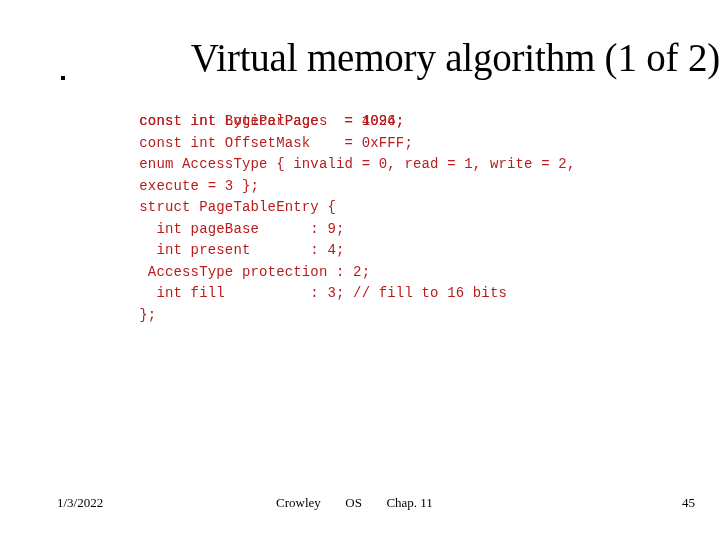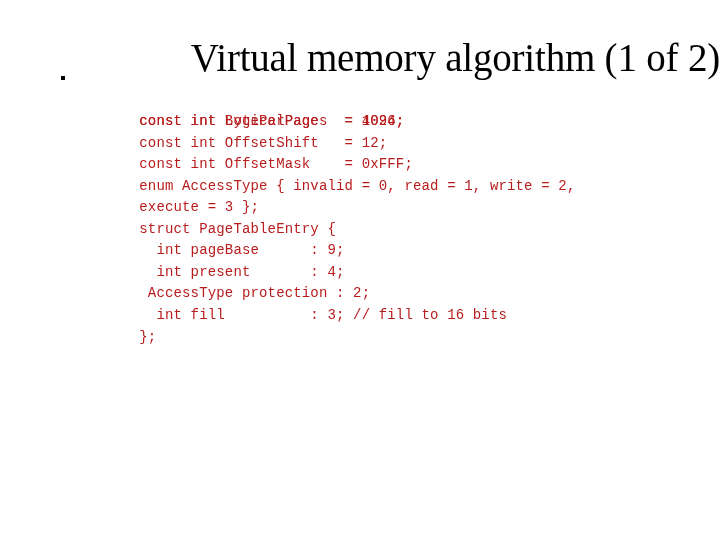--- a/index.html
+++ b/index.html
@@ -113,23 +113,20 @@
 
   <div id="code-block">
     <div class="code-line">
       <span class="bullet-marker"></span>
       <span>const int LogicalPages  = 1024;</span>
     </div>
     <div class="code-line">
       <span>const int BytePerPage   = 4096;</span>
     </div>
     <div class="code-line">
-      <span>const int OffsetShift   = 12;</span>
-    </div>
-    <div class="code-line">
       <span>const int OffsetMask    = 0xFFF;</span>
     </div>
     <div class="code-line">
       <span>enum AccessType { invalid = 0, read = 1, write = 2,</span>
     </div>
     <div class="code-line">
       <span>execute = 3 };</span>
     </div>
     <div class="code-line">
       <span>struct PageTableEntry {</span>
@@ -144,14 +141,25 @@
       <span> AccessType protection : 2;</span>
     </div>
     <div class="code-line">
       <span>  int fill          : 3; // fill to 16 bits</span>
     </div>
     <div class="code-line">
       <span>};</span>
     </div>
   </div>
 
+  <div id="footer">
+    <div id="footer-date">1/3/2022</div>
+    <div id="footer-center">
+      <span>Crowley</span>
+      <span class="fc-gap"></span>
+      <span>OS</span>
+      <span class="fc-gap"></span>
+      <span>Chap. 11</span>
+    </div>
+    <div id="footer-page">45</div>
+  </div>
 
 </div>
 
 </body></html>

